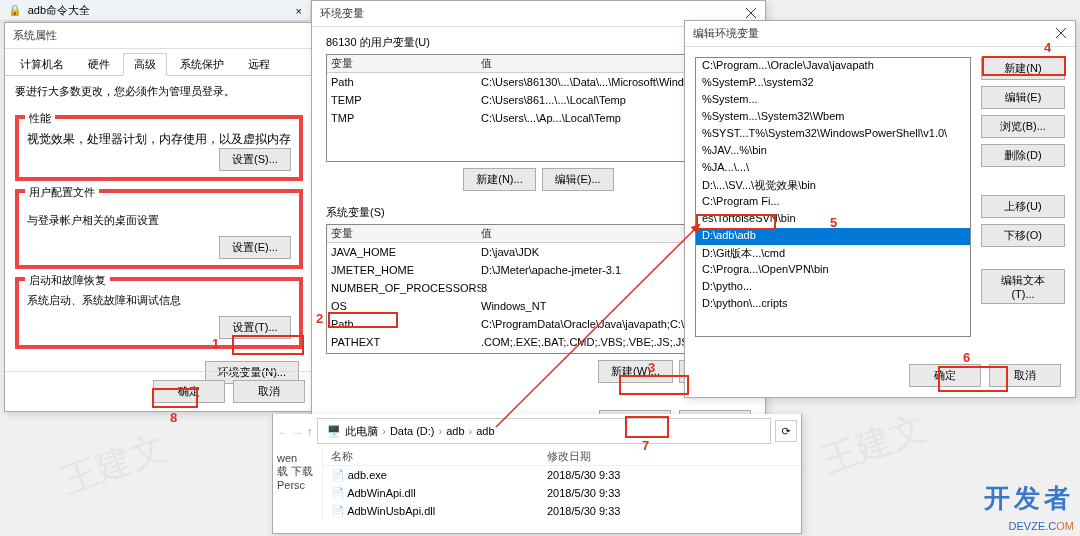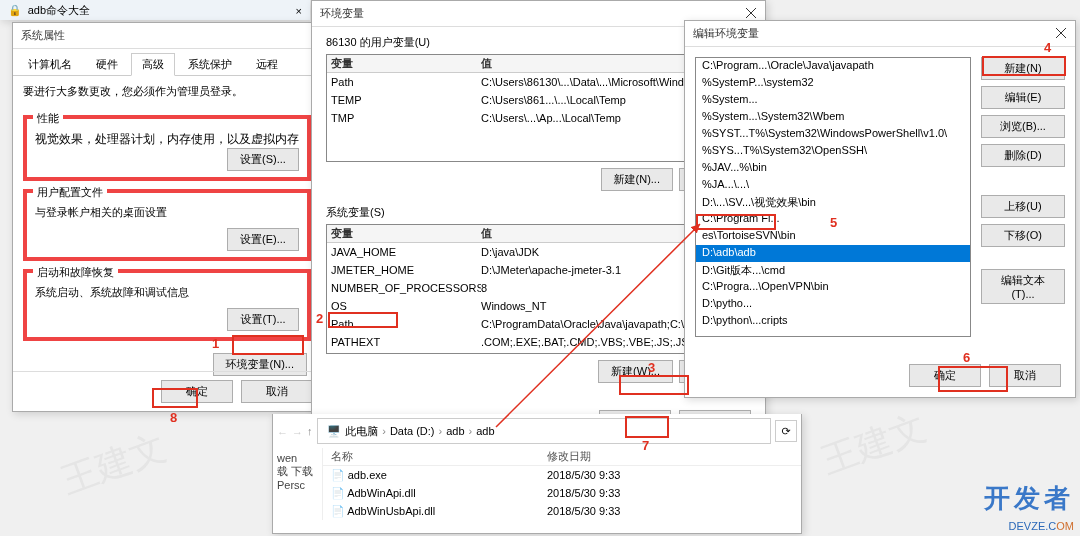--- a/index.html
+++ b/index.html
@@ -12,21 +12,21 @@
 .btn{background:#e9e9e9;border:1px solid #adadad;padding:3px 12px;font-size:11px;cursor:pointer;min-width:72px;text-align:center}
 .group{border:4px solid #ef4444;margin:8px 10px;padding:6px 8px;position:relative}
 .group-title{position:absolute;top:-8px;left:6px;background:#fff;padding:0 4px;font-size:11px}
 .tabbar{display:flex;border-bottom:1px solid #ccc;padding:4px 4px 0}
 .tab{padding:3px 10px;border:1px solid transparent;border-bottom:none;margin-right:2px;font-size:11px;cursor:pointer}
 .tab.active{border-color:#ccc;background:#fff;border-bottom:1px solid #fff;margin-bottom:-1px}
 .listbox{border:1px solid #888;background:#fff;overflow:auto}
 .row{display:flex;height:18px;align-items:center;padding:0 4px;font-size:11px}
 .row .c1{width:150px;overflow:hidden;white-space:nowrap}
 .row .c2{flex:1;overflow:hidden;white-space:nowrap}
-.hd{background:#f5f5f5;border-bottom:1px solid #ccc;font-weight:bold;color:#333}
+.hd{background:#f5f5f5;border-bottom:1px solid #ccc;font-weight:normal;color:#333}
 .redbox{border:2px solid #e03020;position:absolute;pointer-events:none}
 .redtxt{position:absolute;color:#e03020;font-size:13px;font-weight:bold;pointer-events:none}
 .arrow{position:absolute;pointer-events:none}
 .breadcrumb{height:26px;border:1px solid #ccc;display:flex;align-items:center;background:#fff;padding:0 6px}
 .bc-seg{padding:0 4px;display:flex;align-items:center;gap:4px;font-size:11px}
 .chev{color:#888}
 .file-row{display:flex;height:18px;align-items:center;padding:0 8px;gap:16px;font-size:11px}
 .watermark{position:absolute;color:#ccc;font-size:36px;opacity:.3;transform:rotate(-20deg)}
 .devze{position:absolute;right:6px;bottom:2px;text-align:right;line-height:1}
 .devze .t1{font-family:"SimHei";font-size:26px;font-weight:bold;color:#3a78c8;letter-spacing:4px}
@@ -41,40 +41,40 @@
 <body>
 
 <div class="window" style="left:0;top:0;width:310px;height:20px;border:none;background:#eef3f8">
   <div style="padding:3px 8px;font-size:11px;display:flex;align-items:center;gap:6px">
     <span>🔒</span>
     <span>adb命令大全</span>
     <span style="margin-left:auto">×</span>
   </div>
 </div>
 
-<div class="window" style="left:12px;top:22px;width:310px;height:390px">
+<div class="window" style="left:4px;top:22px;width:310px;height:390px">
   <div class="titlebar">
       <span class="title">系统属性</span>
     </div>
   <div class="tabbar">
     <div class="tab">计算机名</div>
     <div class="tab">硬件</div>
     <div class="tab active">高级</div>
     <div class="tab">系统保护</div>
     <div class="tab">远程</div>
   </div>
   <div style="padding:8px 10px;font-size:11px">要进行大多数更改，您必须作为管理员登录。</div>
   <div class="group">
     <span class="group-title">性能</span>
     <div style="font-size:12px;margin:6px 0 0">视觉效果，处理器计划，内存使用，以及虚拟内存</div>
     <div style="text-align:right"><button class="btn">设置(S)...</button></div>
   </div>
   <div class="group">
     <span class="group-title">用户配置文件</span>
-    <div style="font-size:11px;margin:6px 0 8px">与登录帐户相关的桌面设置</div>
+    <div style="font-size:11px;margin:14px 0 8px">与登录帐户相关的桌面设置</div>
     <div style="text-align:right"><button class="btn">设置(E)...</button></div>
   </div>
   <div class="group">
     <span class="group-title">启动和故障恢复</span>
     <div style="font-size:11px;margin:6px 0 8px">系统启动、系统故障和调试信息</div>
     <div style="text-align:right"><button class="btn">设置(T)...</button></div>
   </div>
   <div style="text-align:right;padding:4px 14px"><button class="btn">环境变量(N)...</button></div>
   <div style="border-top:1px solid #ddd;padding:8px;text-align:right;position:absolute;bottom:0;left:0;right:0;display:flex;justify-content:flex-end;gap:8px">
     <button class="btn">确定</button>
@@ -107,21 +107,21 @@
           <div class="row">
             <span class="c1">TEMP</span>
             <span class="c2">C:\Users\861...\...\Local\Temp</span>
           </div>
           <div class="row">
             <span class="c1">TMP</span>
             <span class="c2">C:\Users\...\Ap...\Local\Temp</span>
           </div>
         </div>
     </div>
-    <div style="text-align:right;margin-top:6px;display:flex;justify-content:flex-end;gap:6px">
+    <div style="text-align:right;margin-top:6px;display:flex;justify-content:center;gap:6px">
       <button class="btn">新建(N)...</button>
       <button class="btn">编辑(E)...</button>
     </div>
     <div style="font-size:11px;margin:14px 0 4px">系统变量(S)</div>
     <div class="listbox" style="height:130px">
       <div class="row hd">
           <span class="c1">变量</span>
           <span class="c2">值</span>
         </div>
       <div id="svars">
@@ -174,21 +174,20 @@
       </span>
   </div>
   <div style="display:flex;padding:10px;gap:10px">
     <div class="pathlist" style="flex:1;height:280px;overflow:hidden">
       <div id="paths">
           <div class="prow">C:\Program...\Oracle\Java\javapath</div>
           <div class="prow">%SystemP...\system32</div>
           <div class="prow">%System...</div>
           <div class="prow">%System...\System32\Wbem</div>
           <div class="prow">%SYST...T%\System32\WindowsPowerShell\v1.0\</div>
-          <div class="prow">%SYS...T%\System32\OpenSSH\</div>
           <div class="prow">%JAV...%\bin</div>
           <div class="prow">%JA...\...\</div>
           <div class="prow">D:\...\SV...\视觉效果\bin</div>
           <div class="prow">C:\Program Fi...</div>
           <div class="prow">es\TortoiseSVN\bin</div>
           <div class="prow sel">D:\adb\adb</div>
           <div class="prow">D:\Git版本...\cmd</div>
           <div class="prow">C:\Progra...\OpenVPN\bin</div>
           <div class="prow">D:\pytho...</div>
           <div class="prow">D:\python\...cripts</div>

